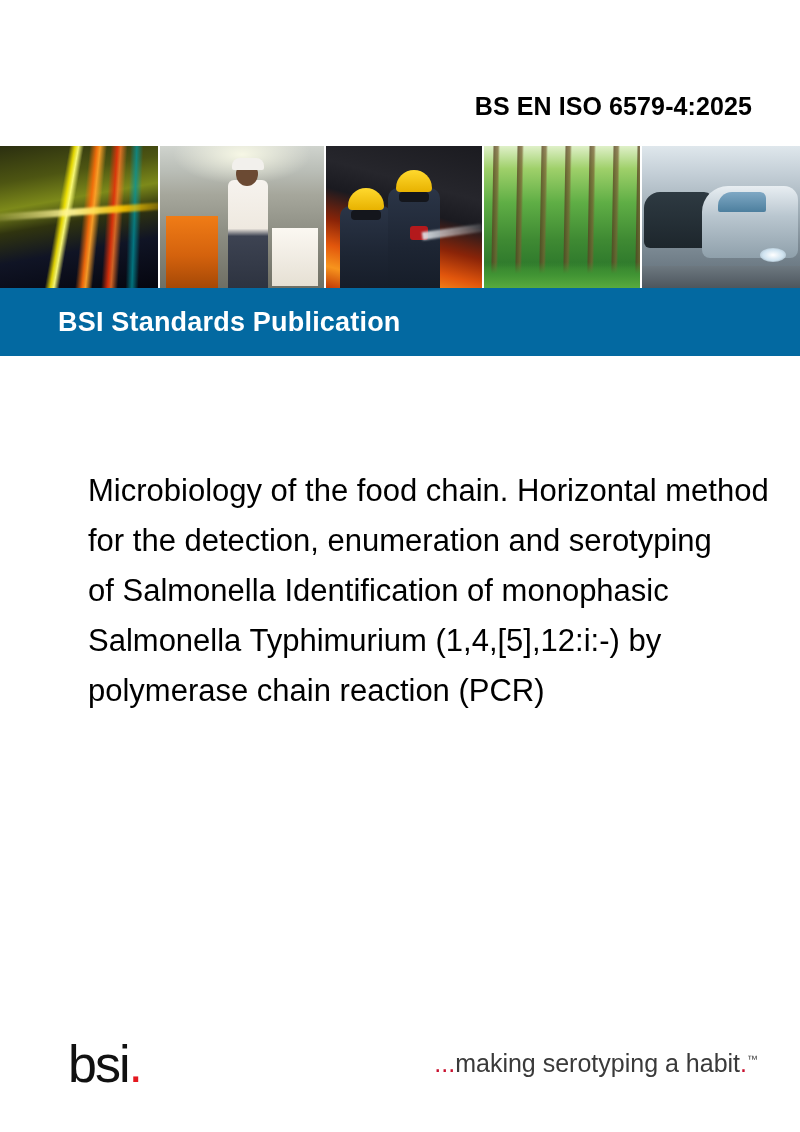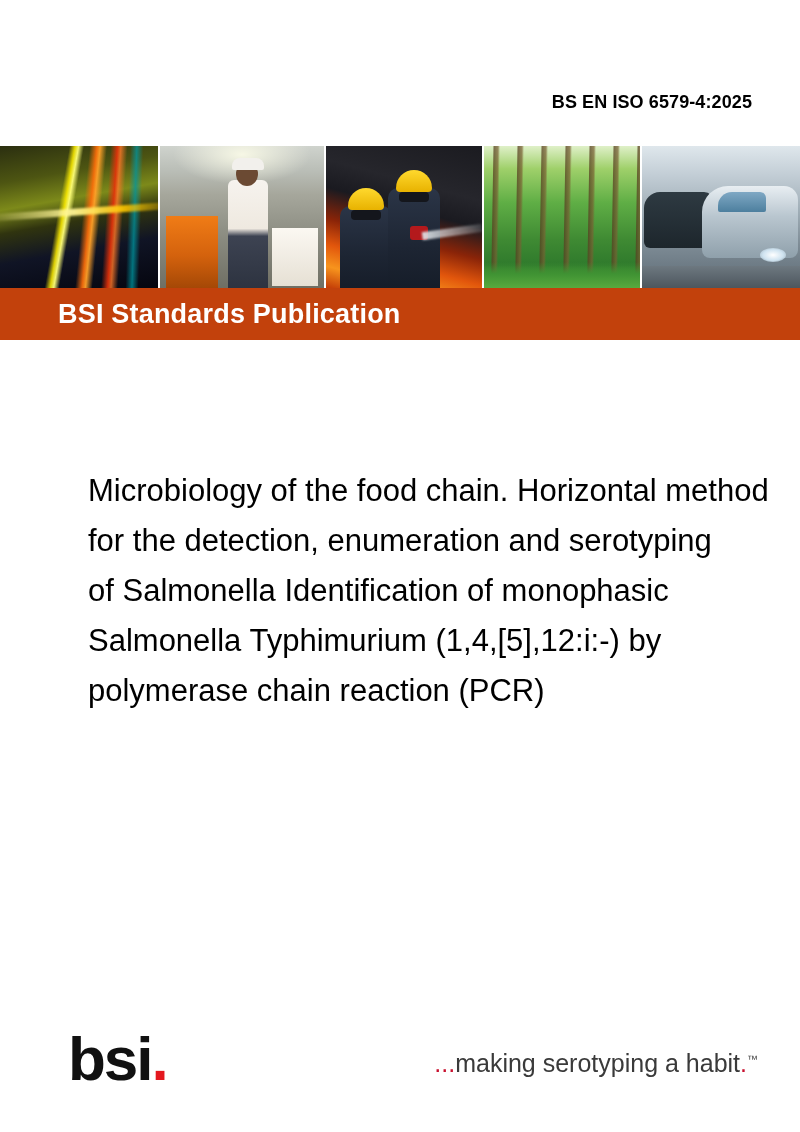--- a/index.html
+++ b/index.html
@@ -14,21 +14,21 @@
     overflow: hidden;
     font-family: "Liberation Sans", sans-serif;
     color: #000000;
   }
 
   
   .std-number {
     position: absolute;
     top: 92px;
     right: 48px;
-    font-size: 18px;
+    font-size: 25px;
     font-weight: bold;
     letter-spacing: 0.1px;
     color: #000000;
     white-space: nowrap;
   }
 
   
   .photo-strip {
     position: absolute;
     top: 146px;
@@ -242,22 +242,22 @@
     height: 22px;
     background: linear-gradient(180deg, #6d7880 0%, #4d565d 100%);
   }
 
   
   .red-banner {
     position: absolute;
     top: 288px;
     left: 0;
     width: 800px;
-    height: 52px;
-    background: #c2410c;
+    height: 68px;
+    background: #0369a1;
   }
   .red-banner-text {
     position: absolute;
     left: 58px;
     top: 50%;
     transform: translateY(-50%);
     color: #ffffff;
     font-size: 27px;
     font-weight: bold;
     letter-spacing: 0.2px;
@@ -276,22 +276,22 @@
     color: #000000;
     white-space: nowrap;
   }
   .doc-title .tline { display: block; }
 
   
   .bsi-logo {
     position: absolute;
     left: 68px;
     bottom: 42px;
-    font-size: 62px;
-    font-weight: bold;
+    font-size: 52px;
+    font-weight: normal;
     line-height: 1;
     letter-spacing: -2px;
     color: #111111;
     white-space: nowrap;
   }
   .bsi-logo .dot { color: #e4181f; }
 
   .tagline {
     position: absolute;
     right: 42px;

